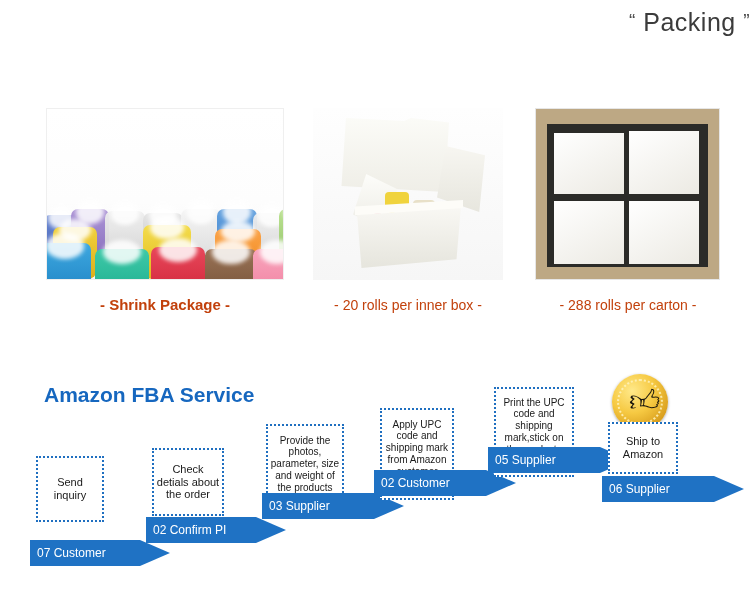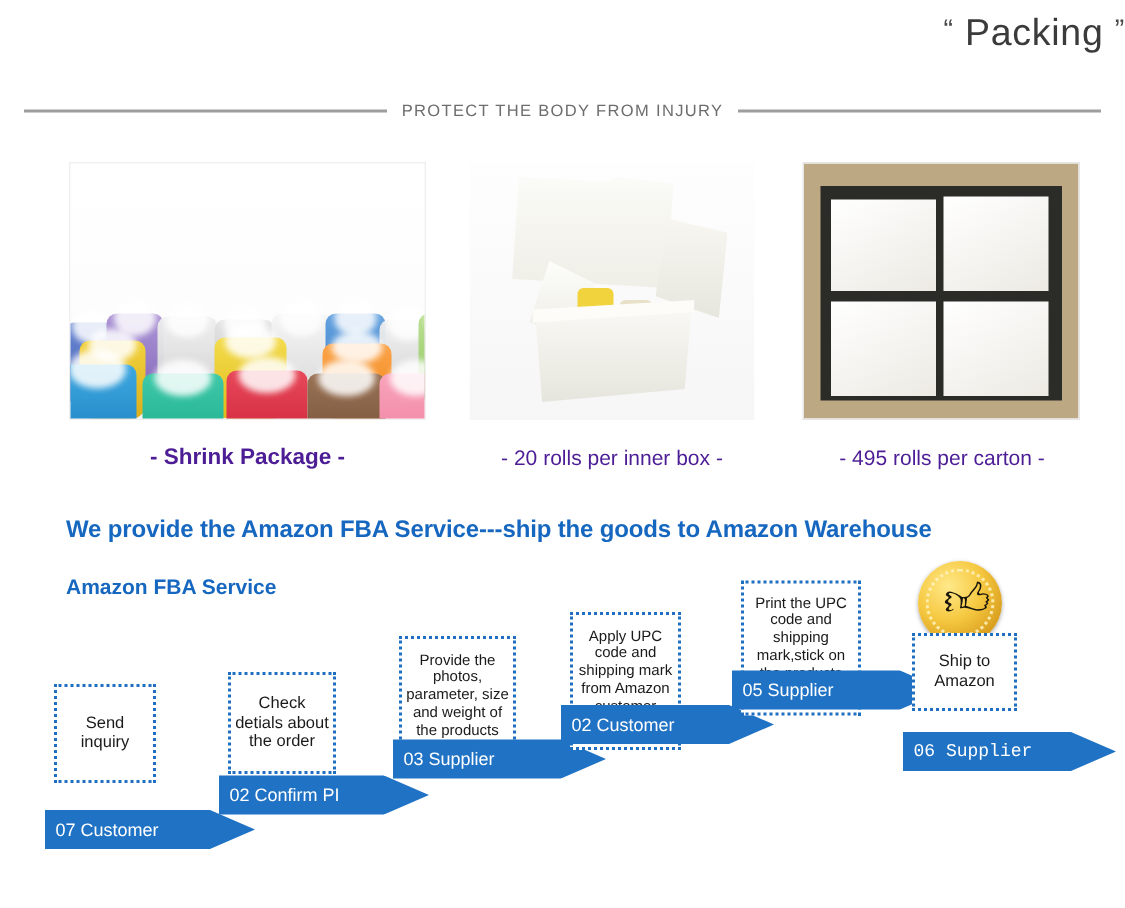--- a/index.html
+++ b/index.html
@@ -51,34 +51,34 @@
   
   .box-outer { position:absolute; inset:0; background:linear-gradient(#fefefe,#f6f6f6); }
   .bx { position:absolute; }
 
   
   .carton { position:absolute; inset:0; background:#bda884; }
   .carton-in { position:absolute; left:6%; top:9%; width:88%; height:84%; background:#2b2b28; }
   .wbox { position:absolute; background:linear-gradient(150deg,#ffffff,#eceae3); }
 
   
-  .caption { position: absolute; font-size: 14px; color:#4c1d95; white-space: nowrap; }
+  .caption { position: absolute; font-size: 14px; color:#c2410c; white-space: nowrap; }
   .cap-1 { left: 46px;  top: 296px; width: 238px; text-align:center; font-weight: 700; font-size: 15px; }
   .cap-2 { left: 297px; top: 297px; width: 222px; text-align:center; font-weight: 400; }
   .cap-3 { left: 528px; top: 297px; width: 200px; text-align:center; font-weight: 400; }
 
   
   .fba-line {
     position: absolute; left: 44px; top: 345px;
     font-size: 16px; font-weight: 700; color: #1667bf; letter-spacing: -.1px;
     white-space: nowrap;
   }
   .fba-title {
     position: absolute; left: 44px; top: 383px;
-    font-size: 14px; font-weight: 700; color: #1667bf; white-space: nowrap;
+    font-size: 21px; font-weight: 700; color: #1667bf; white-space: nowrap;
   }
 
   
   .flow { position: absolute; left: 0; top: 400px; width: 750px; height: 205px; }
 
   .step { position: absolute; }
 
   .note {
     position: absolute;
     border: 2px dotted #1f6fc0;
@@ -124,25 +124,20 @@
 <body>
 
 <div class="page">
 
   <div class="title">
     <span class="qm">“</span>
     <span>Packing</span>
     <span class="qm">”</span>
   </div>
 
-  <div class="subbar">
-    <div class="rule left"></div>
-    <div class="sub-label">PROTECT THE BODY FROM INJURY</div>
-    <div class="rule right"></div>
-  </div>
 
   <div class="photos">
 
     <div class="photo photo-1">
       <div class="p1-bg"></div>
 
       <div class="roll s" style="left:-4px;  top:106px; width:36px; height:54px; background:linear-gradient(#5f7fd0,#3f5cb0);"></div>
       <div class="roll s" style="left:24px;  top:100px; width:38px; height:56px; background:linear-gradient(#a98fd4,#7e63b8);"></div>
       <div class="roll s" style="left:58px;  top:102px; width:40px; height:54px; background:linear-gradient(#f0f0f0,#cfcfcf);"></div>
       <div class="roll s" style="left:96px;  top:104px; width:40px; height:54px; background:linear-gradient(#e4e4e4,#c2c2c2);"></div>
@@ -193,23 +188,22 @@
       <div class="carton-in"></div>
       <div class="wbox" style="left:10%; top:14%; width:38%; height:36%;"></div>
       <div class="wbox" style="left:51%; top:13%; width:38%; height:37%;"></div>
       <div class="wbox" style="left:10%; top:54%; width:38%; height:37%;"></div>
       <div class="wbox" style="left:51%; top:54%; width:38%; height:37%;"></div>
     </div>
   </div>
 
   <div class="caption cap-1">- Shrink Package -</div>
   <div class="caption cap-2">- 20 rolls per inner box -</div>
-  <div class="caption cap-3">- 495 rolls per carton -</div>
-
-  <div class="fba-line">We provide the Amazon FBA Service---ship the goods to Amazon Warehouse</div>
+  <div class="caption cap-3">- 288 rolls per carton -</div>
+
   <div class="fba-title">Amazon FBA Service</div>
 
   <div class="medal">
     <div class="coin"></div>
     <div class="ring"></div>
     <div class="thumb">👍︎</div>
   </div>
 
   <div class="flow">
 
@@ -265,21 +259,21 @@
         <div class="body" style="width:112px;"></div>
         <div class="tip" style="left:112px;"></div>
         <div class="lbl">05 Supplier</div>
       </div>
     </div>
 
     <div class="step">
       <div class="note" style="left:608px; top:22px; width:70px; height:52px; font-size:11px;">
         <span>Ship to Amazon</span>
       </div>
-      <div class="banner" style="left: 602px; width: 142px; top: 88px; font-family: Liberation Mono, monospace;">
+      <div class="banner" style="left: 602px; width: 142px; top: 76px;">
         <div class="body" style="width:112px;"></div>
         <div class="tip" style="left:112px;"></div>
         <div class="lbl">06 Supplier</div>
       </div>
     </div>
 
   </div>
 </div>
 
 </body></html>

